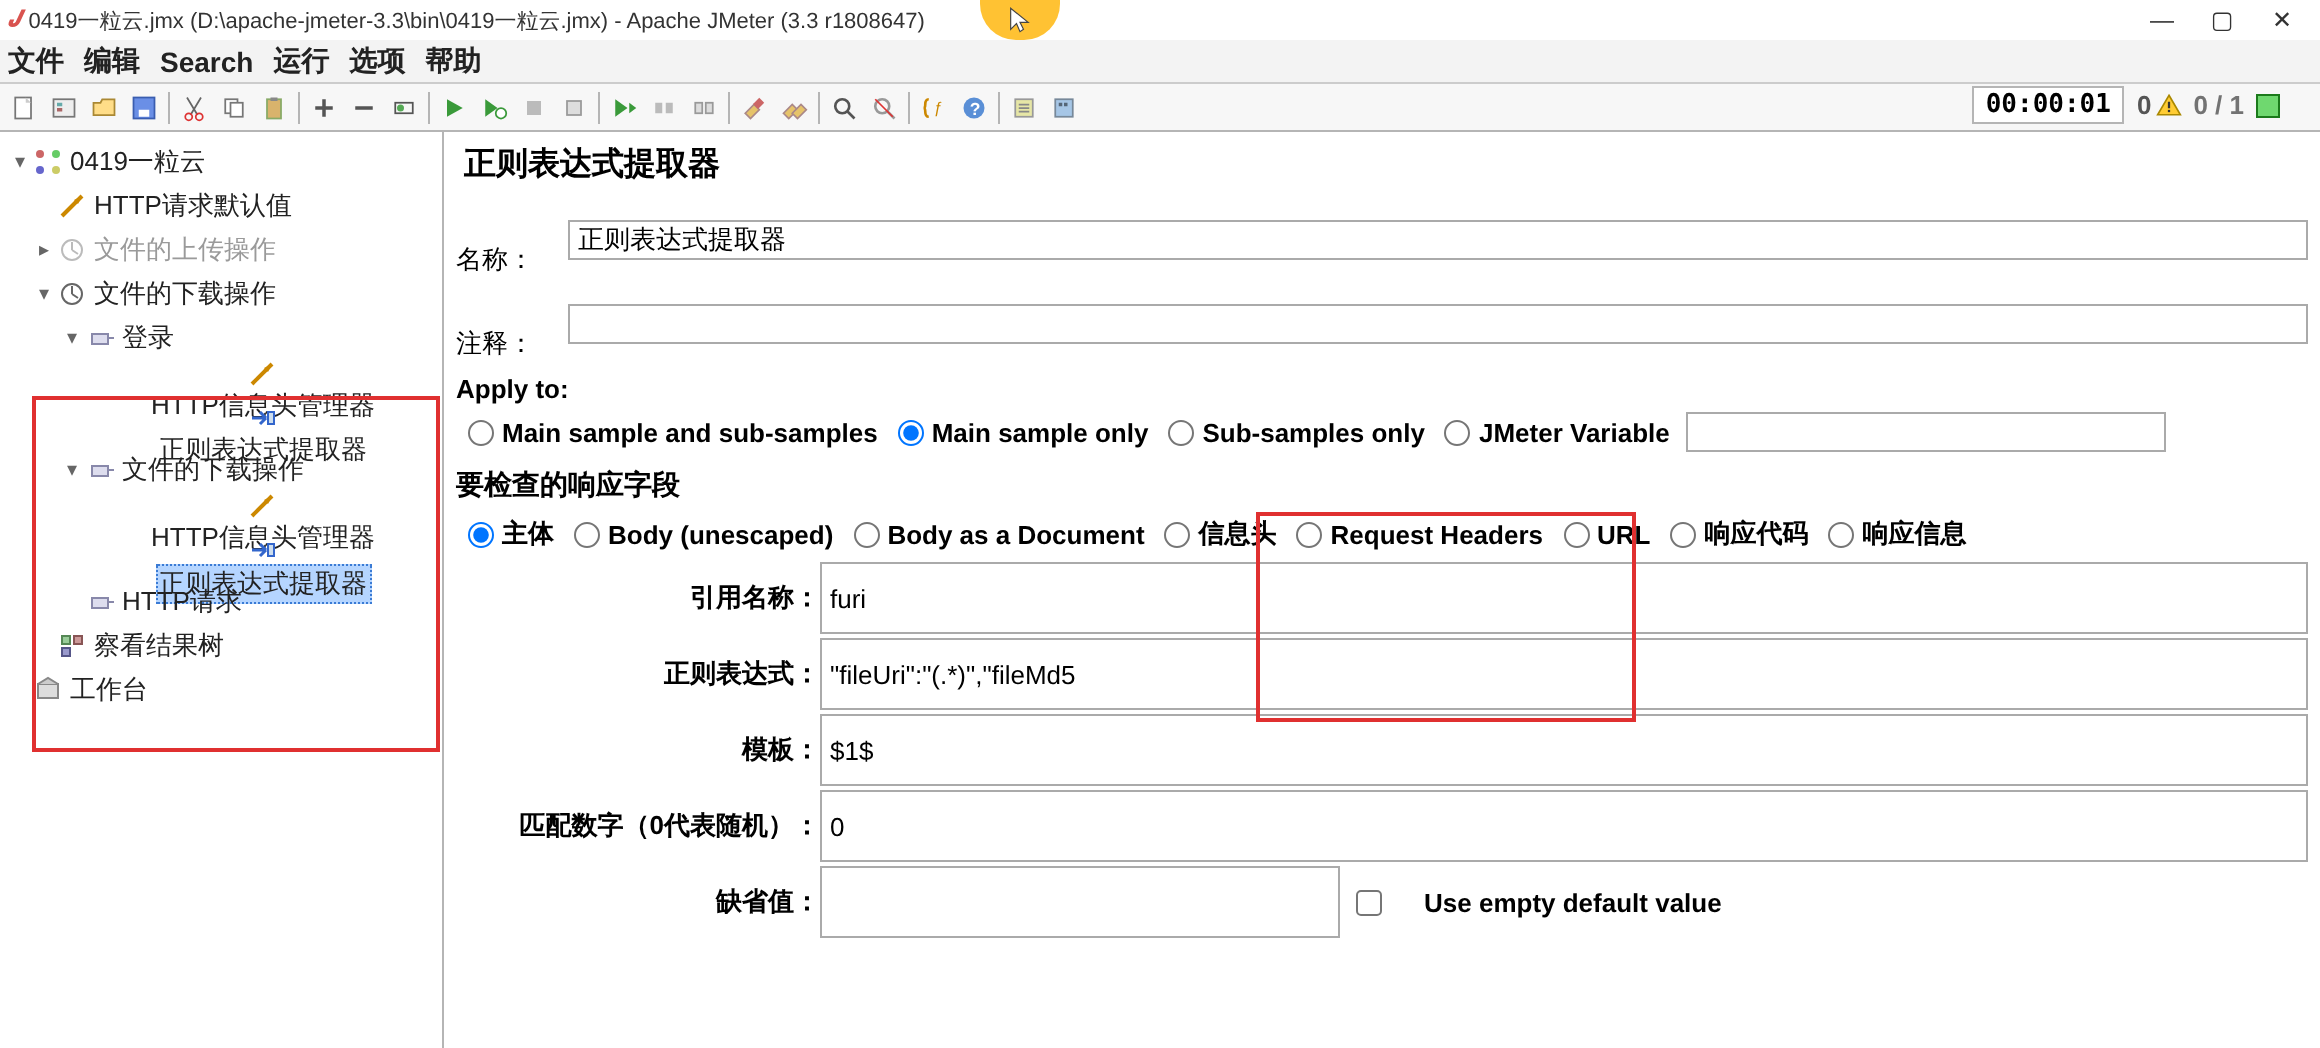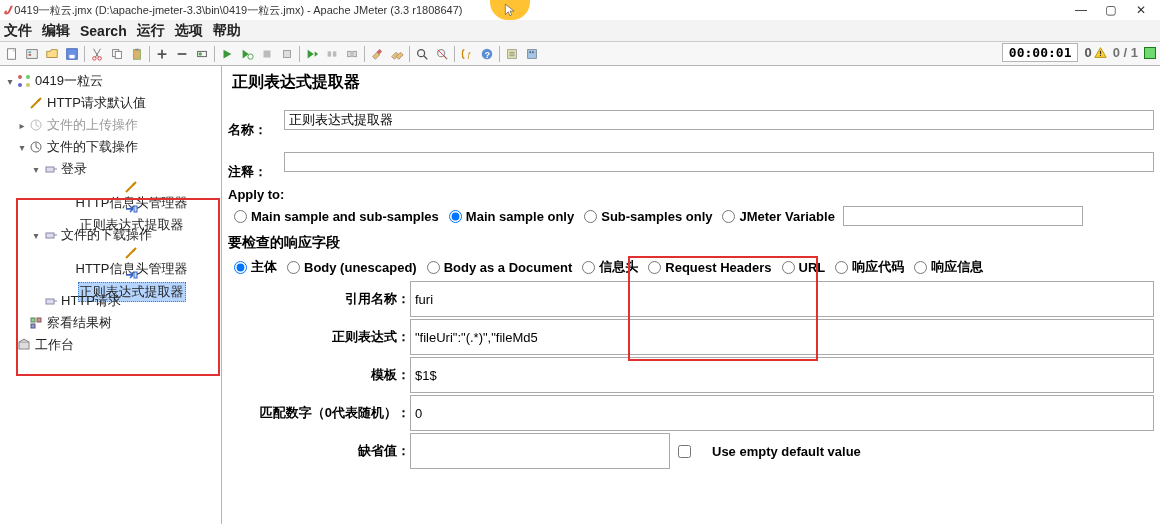--- a/index.html
+++ b/index.html
@@ -10,21 +10,21 @@
 .titlebar .spacer { flex: 1; }
 .titlebar .winbtn { width: 30px; text-align: center; font-size: 12px; color: #333; cursor: default; }
 .cursor-badge { position: absolute; left: 490px; top: 0px; width: 40px; height: 20px; background: #ffc233; border-radius: 0 0 18px 18px; display: flex; align-items: center; justify-content: center; z-index: 10; }
 .cursor-badge svg { width: 14px; height: 14px; }
 .menubar { height: 22px; background: #f3f3f3; display: flex; align-items: center; padding: 0 4px; font-size: 14px; font-weight: bold; color: #222; border-bottom: 1px solid #ccc; }
 .menubar .menu { margin-right: 10px; }
 .toolbar { height: 24px; background: #f7f7f7; border-bottom: 1px solid #b5b5b5; display: flex; align-items: center; padding: 0 2px; position: relative; }
 .toolbar .tbtn { width: 18px; height: 18px; display: inline-flex; align-items: center; justify-content: center; margin: 0 1px; border: 1px solid transparent; }
 .toolbar .tbtn svg { width: 14px; height: 14px; }
 .toolbar .sep { width: 1px; height: 16px; background: #b5b5b5; margin: 0 2px; }
-.toolbar .stats { position: absolute; right: 4px; top: 1px; display: flex; align-items: center; gap: 6px; font-weight: bold; font-size: 13px; }
+.toolbar .stats { position: absolute; right: 20px; top: 1px; display: flex; align-items: center; gap: 6px; font-weight: bold; font-size: 13px; }
 .toolbar .stats .timebox { border: 1px solid #b5b5b5; background: #fff; padding: 1px 6px; font-family: monospace; font-weight: bold; }
 .toolbar .stats .warn { color: #555; display: inline-flex; align-items: center; gap: 2px; }
 .toolbar .stats .warn svg { width: 13px; height: 13px; }
 .toolbar .stats .threads { color: #737373; }
 .toolbar .stats .thr-icon { display:inline-block; width:12px; height:12px; border:1px solid #1b7a1b; background:#6fd86f; }
 .main { display: flex; height: calc(524px - 66px); }
 .tree { width: 222px; border-right: 1px solid #b5b5b5; padding: 4px 2px; font-size: 13px; color: #222; overflow: hidden; }
 .tree .node { display: flex; align-items: center; height: 22px; white-space: nowrap; }
 .tree .node .tw { display: inline-block; width: 12px; text-align: center; color: #666; font-size: 10px; }
 .tree .node .ic { display: inline-flex; width: 16px; height: 16px; align-items: center; justify-content: center; margin-right: 2px; }
@@ -33,21 +33,21 @@
 .tree .node .label { padding: 0 1px; }
 .indent-0 { padding-left: 2px; }
 .indent-1 { padding-left: 14px; }
 .indent-2 { padding-left: 28px; }
 .indent-3 { padding-left: 42px; flex-direction: column; }
 .redbox1 { position:absolute; left: 16px; top: 198px; width: 204px; height: 178px; border:2px solid #e03030; pointer-events:none; z-index:5;}
 
 .panel { flex: 1; padding: 4px 6px; display: flex; flex-direction: column; font-size: 13px; }
 .panel h2 { font-size: 16px; font-weight: bold; margin: 2px 0 6px 4px; }
 .row { display: flex; align-items: center; margin: 2px 0; }
-.row .lbl { font-weight: bold; width: 56px; margin-top: 20px; }
+.row .lbl { font-weight: normal; width: 56px; margin-top: 20px; }
 .row input[type=text] { flex: 1; height: 20px; border: 1px solid #aaa; padding: 0 4px; font-size: 13px; font-family: inherit; background: #fff; }
 .fieldset-label { font-weight: bold; margin-top: 4px; }
 .radio-row { display: flex; align-items: center; gap: 4px; margin: 4px 0; flex-wrap: nowrap; }
 .radio-row label { font-weight: bold; font-size: 13px; display: inline-flex; align-items: center; gap: 2px; }
 .radio-row input[type=radio] { margin: 0 2px 0 6px; }
 .radio-row input[type=text] { width: 240px; height: 20px; border: 1px solid #aaa; margin-left: 4px; }
 .radio-row.center { }
 .section-title { font-weight: bold; font-size: 14px; margin: 4px 0 2px 0; }
 .form-row { display: flex; align-items: center; margin: 1px 0; }
 .form-row .flbl { width: 182px; font-weight: bold; font-size: 13px; text-align: right; }

